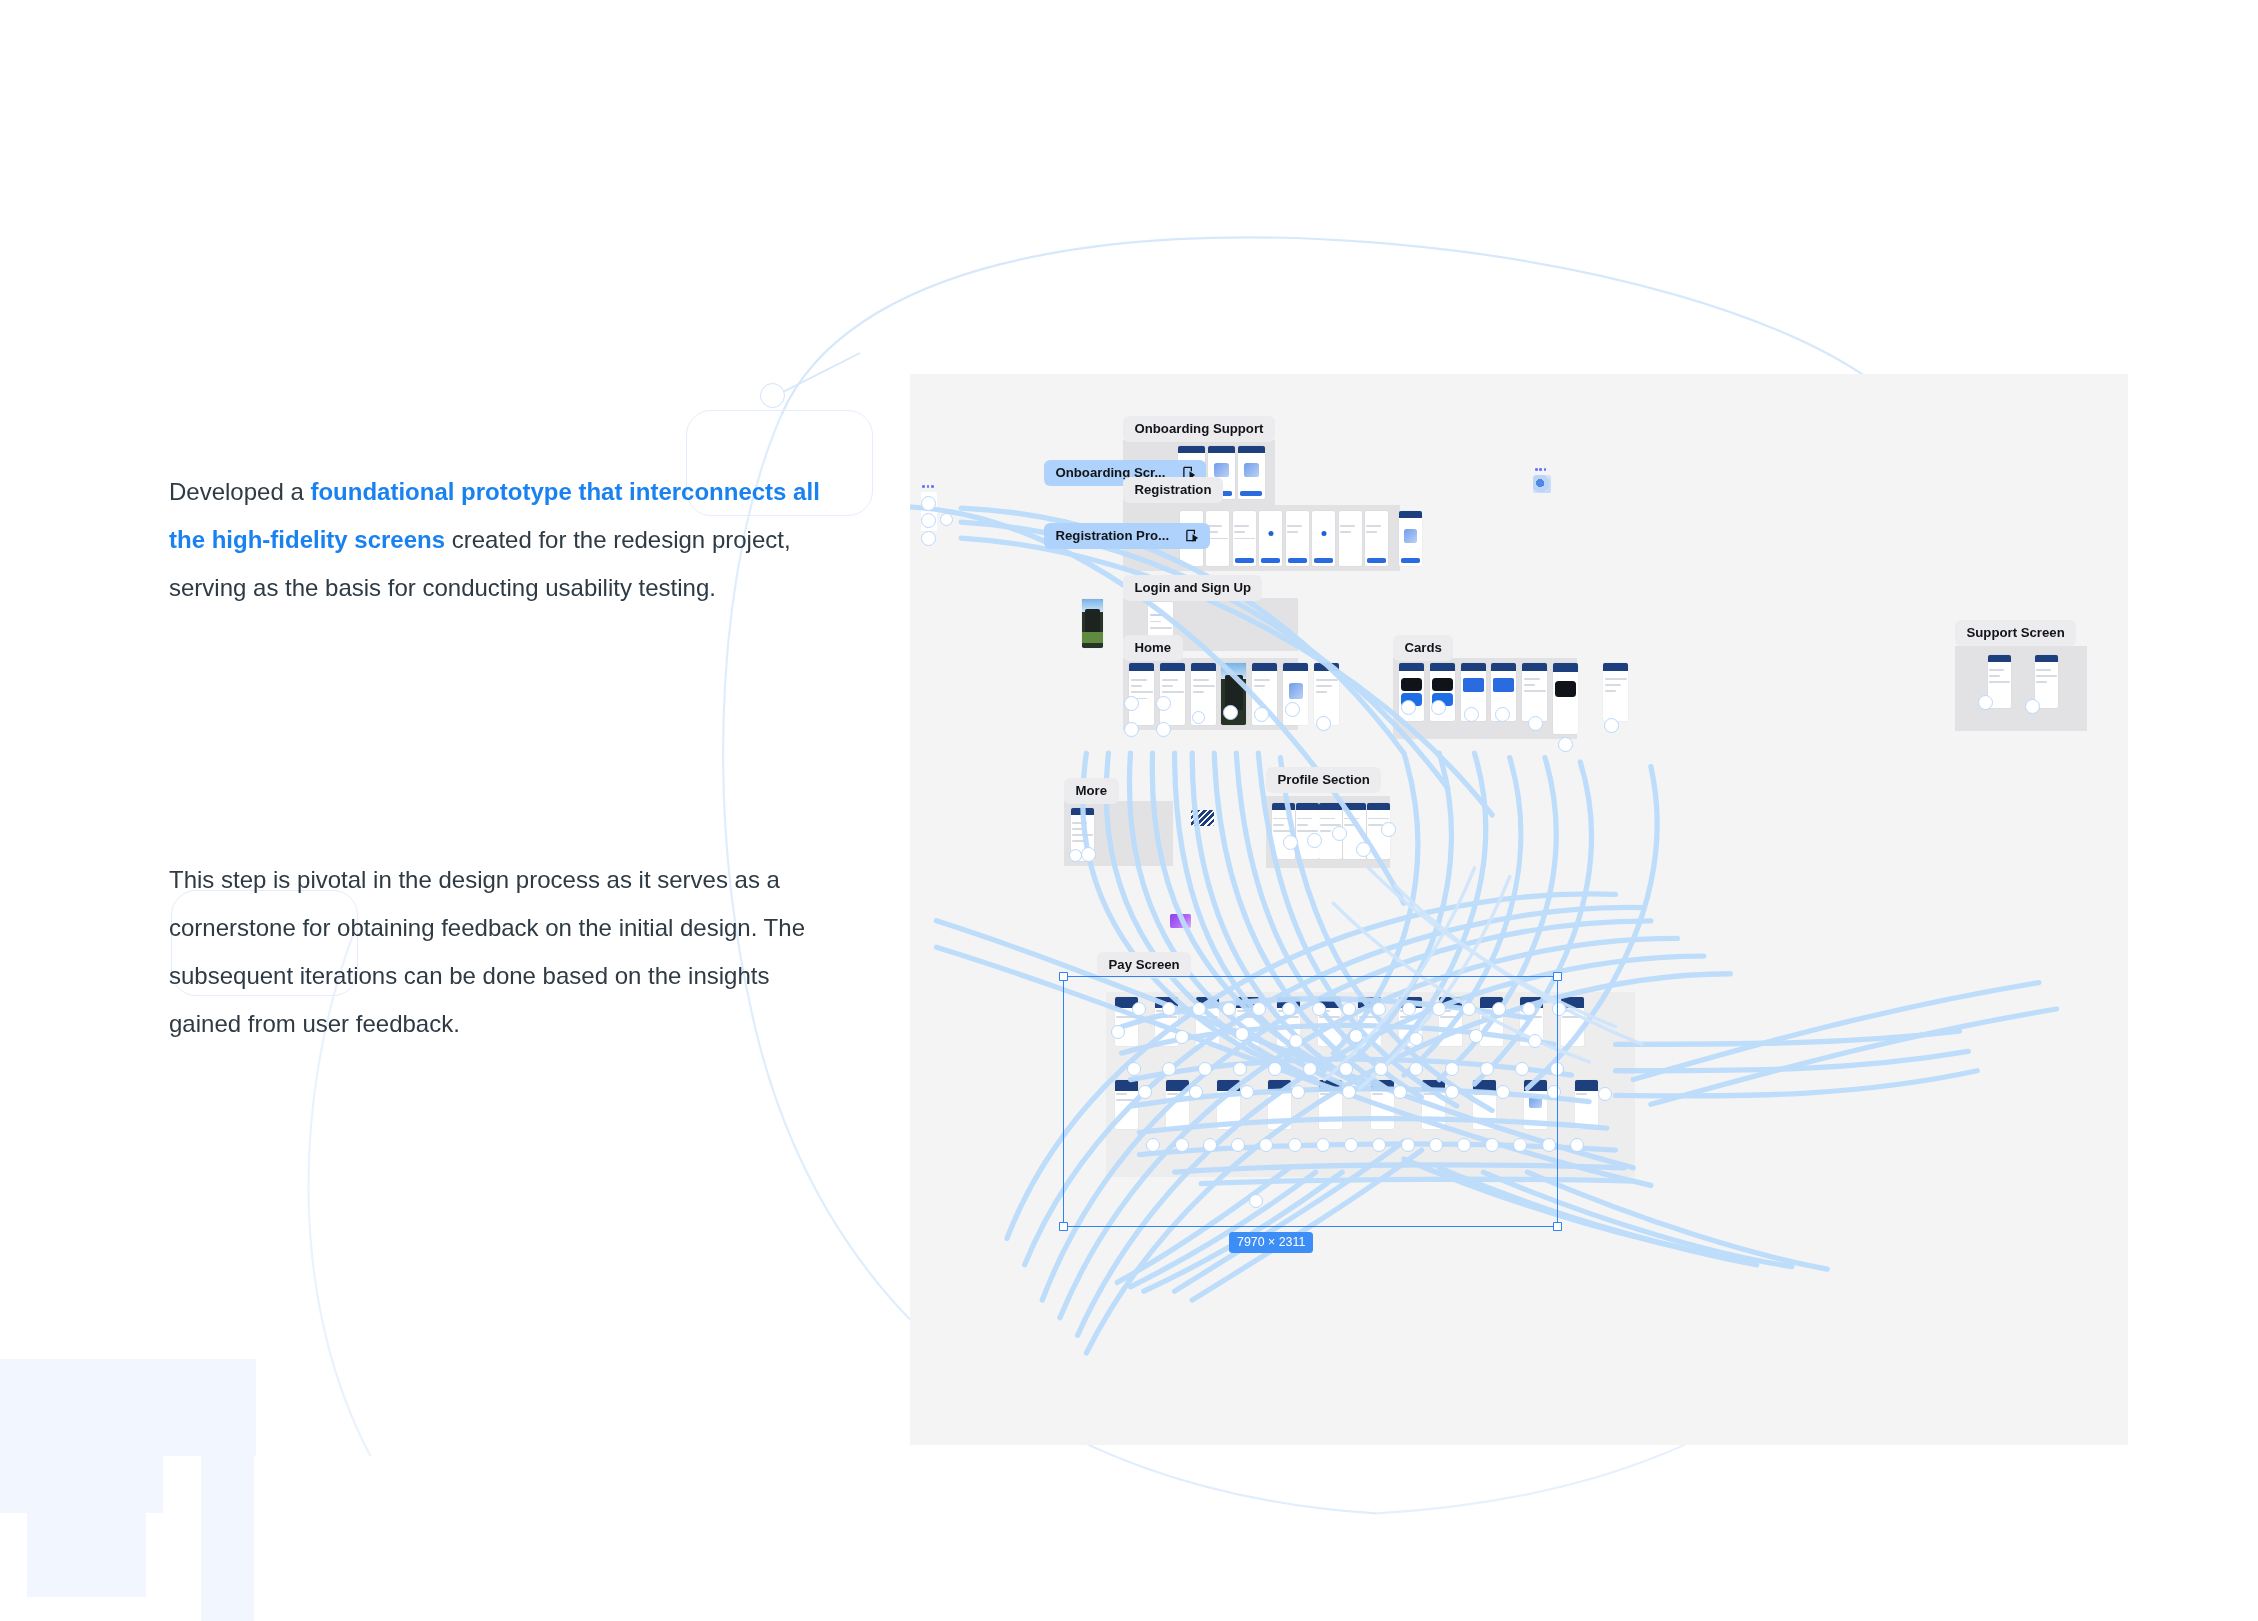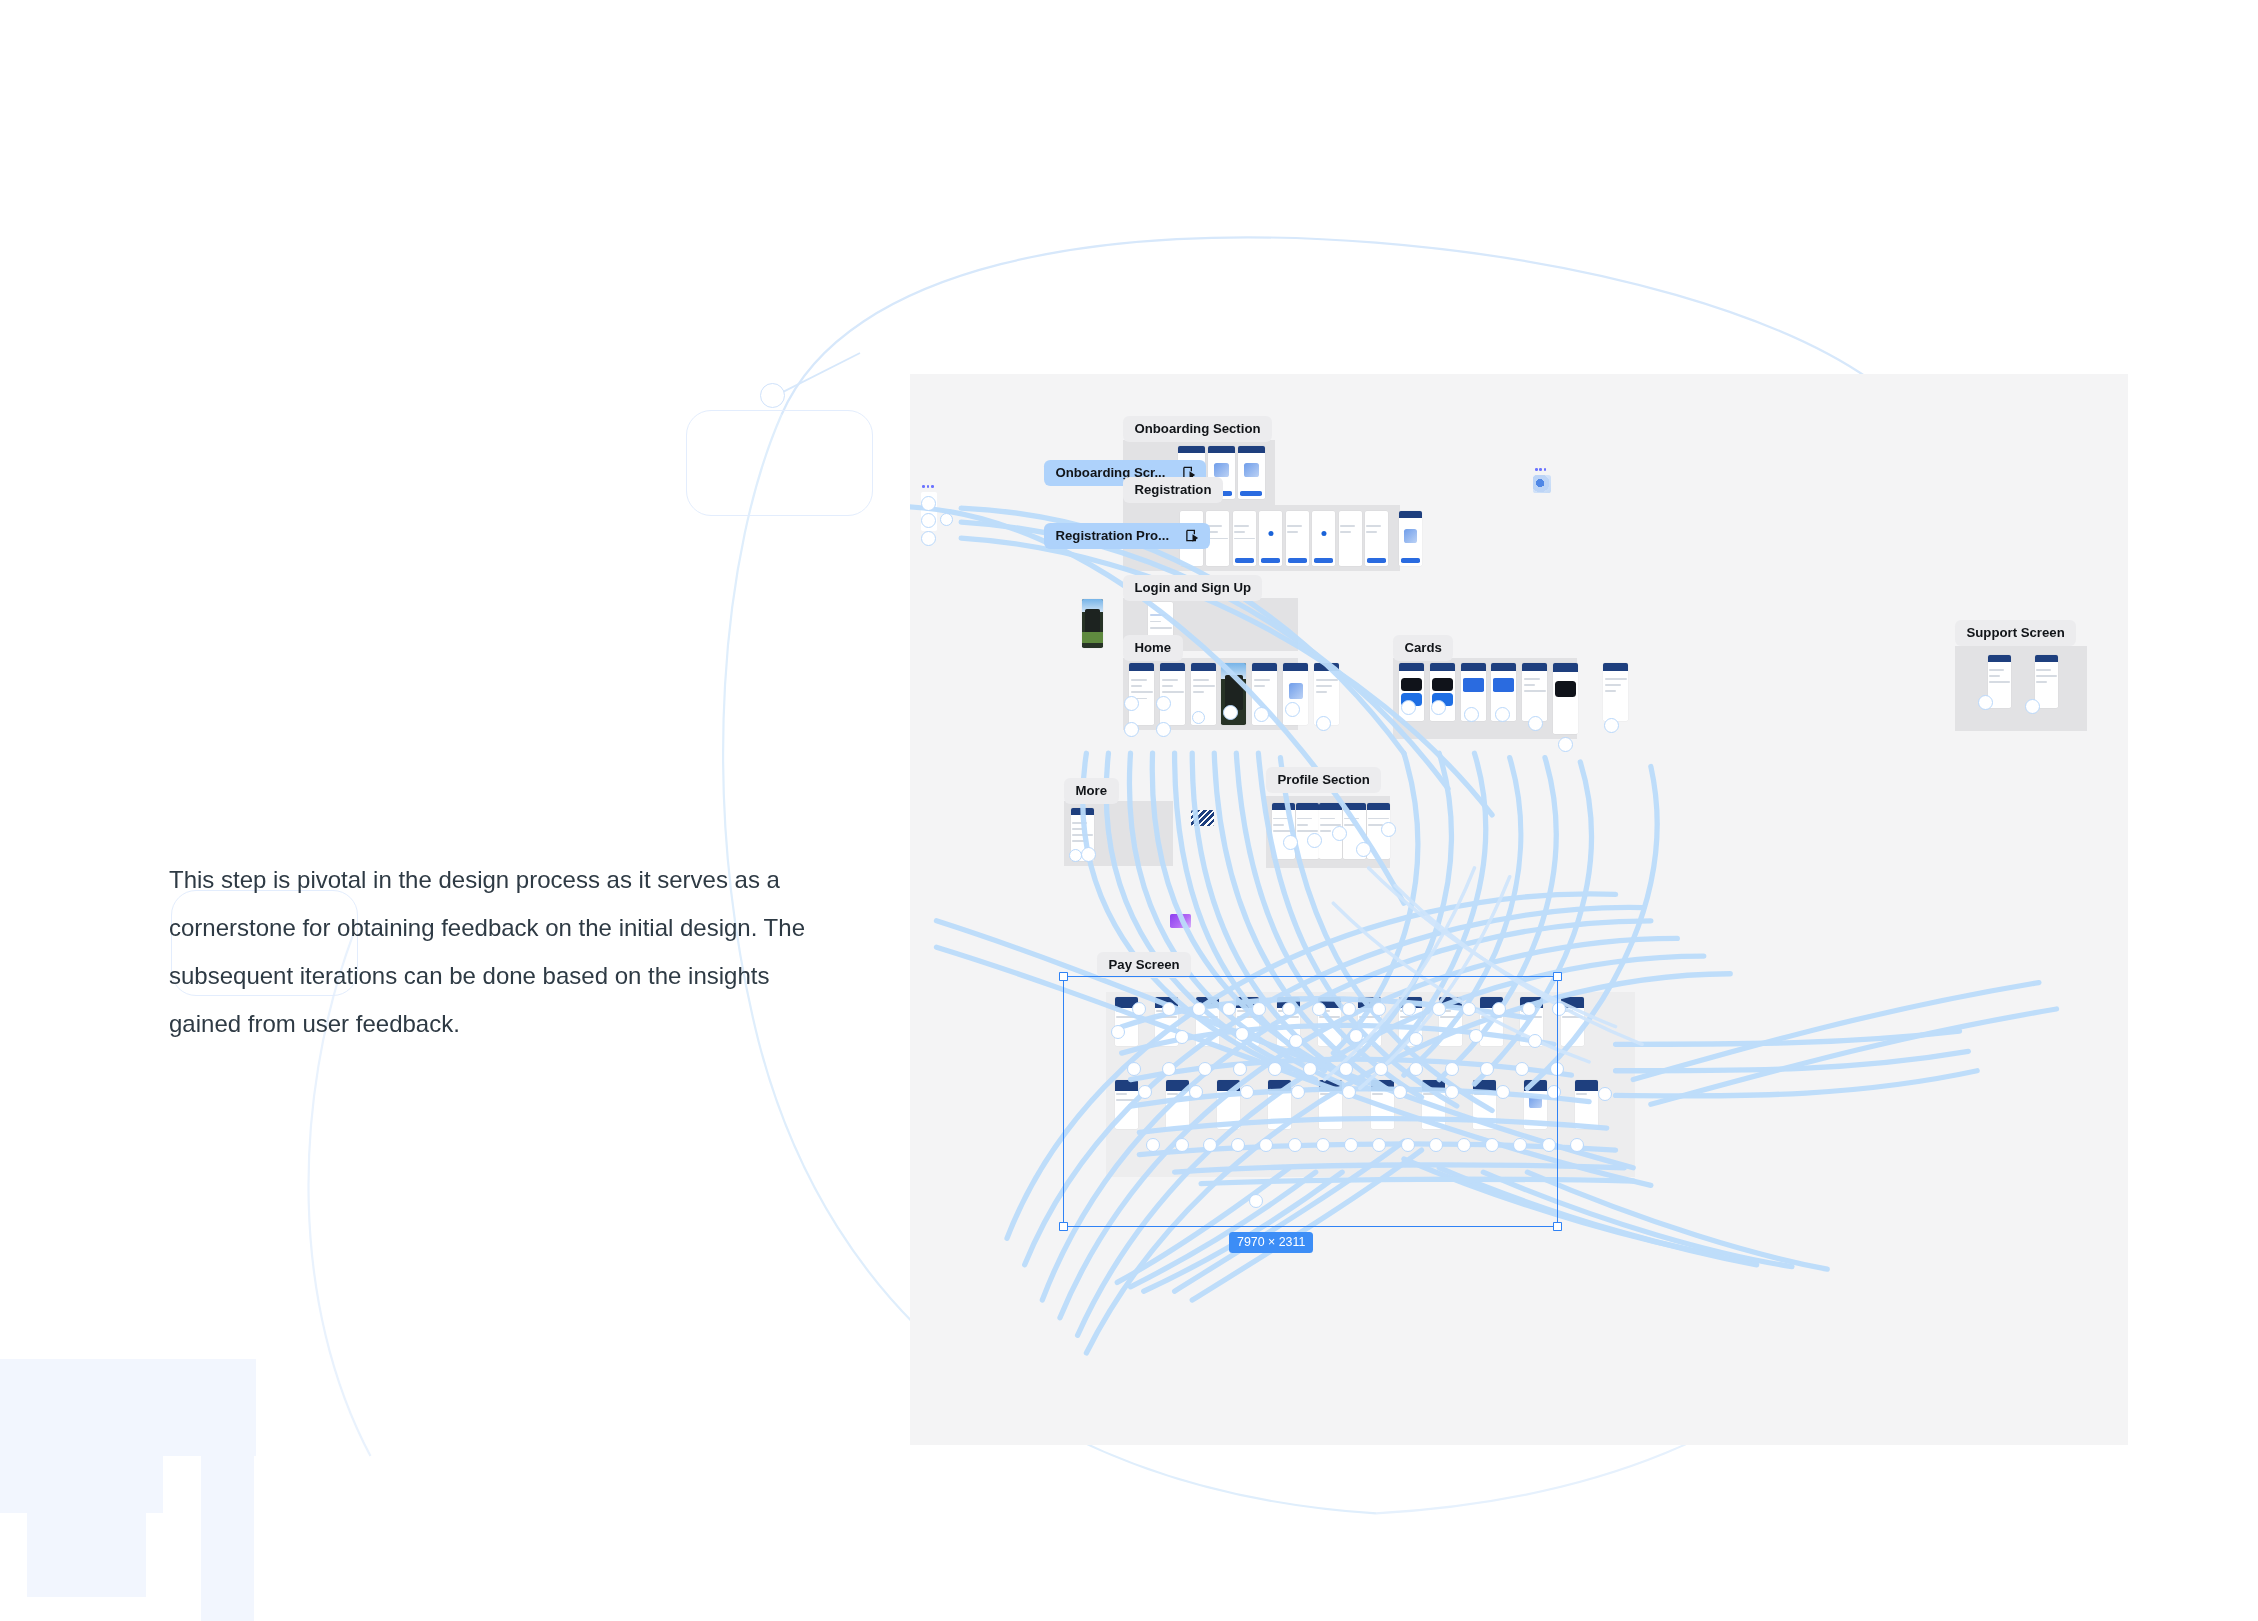--- a/index.html
+++ b/index.html
@@ -159,20 +159,25 @@
       <path d="M 400 1060 C 330 1250 330 1480 420 1650" fill="none" stroke="#e9f2fd" stroke-width="2.5"></path>
       <line x1="880" y1="448" x2="975" y2="400" stroke="#d7e8fb" stroke-width="2"></line>
     </svg>
 
     <div class="deco-round" style="left:686px; top:410px; width:187px; height:106px;"></div>
     <div class="deco-node" style="left:760px; top:383px; width:25px; height:25px;"></div>
     <div class="deco-round" style="left:171px; top:890px; width:187px; height:106px;"></div>
   </div>
 
 
+  <div class="copy-block" id="copy-1">
+    <p>
+      <span>Developed a </span><span class="hl">foundational prototype that interconnects all the high-fidelity screens</span><span> created for the redesign project, serving as the basis for conducting usability testing.</span>
+    </p>
+  </div>
 
   <div class="copy-block" id="copy-2">
     <p>This step is pivotal in the design process as it serves as a cornerstone for obtaining feedback on the initial design. The subsequent iterations can be done based on the insights gained from user feedback.</p>
   </div>
 
   <div class="canvas">
     <div class="canvas-inner">
 
       <svg class="flows" viewBox="0 0 1381 1214" preserveAspectRatio="none">
         <g fill="none" stroke="#bcdcfb" stroke-width="6" stroke-linecap="round" opacity="0.95">
@@ -240,21 +245,21 @@
         </g>
         <g fill="none" stroke="#cfe5fc" stroke-width="4" stroke-linecap="round" opacity="0.9">
           <path d="M 520 560 C 600 640 700 700 800 740"></path>
           <path d="M 550 580 C 630 660 730 720 830 760"></path>
           <path d="M 480 600 C 560 680 660 740 770 780"></path>
           <path d="M 640 560 C 600 660 540 740 470 800"></path>
           <path d="M 680 570 C 640 670 580 750 510 810"></path>
         </g>
       </svg>
 
-      <div class="frame-label" style="left:213px; top:42px;">Onboarding Section</div>
+      <div class="frame-label" style="left:213px; top:42px;">Onboarding Support</div>
       <div class="frame-group" style="left:213px; top:66px; width:152px; height:66px;"></div>
 
       <div class="frame-label pill" style="left:134px; top:86px;">
         <span>Onboarding Scr...</span>
         <svg class="play" viewBox="0 0 16 16">
           <path d="M2 2 h8 v4 M2 2 v11 h9 v-4" fill="none" stroke="#111418" stroke-width="1.4"></path>
           <path d="M8 6 l6 4 -6 4 z" fill="#111418"></path>
         </svg>
       </div>
 

